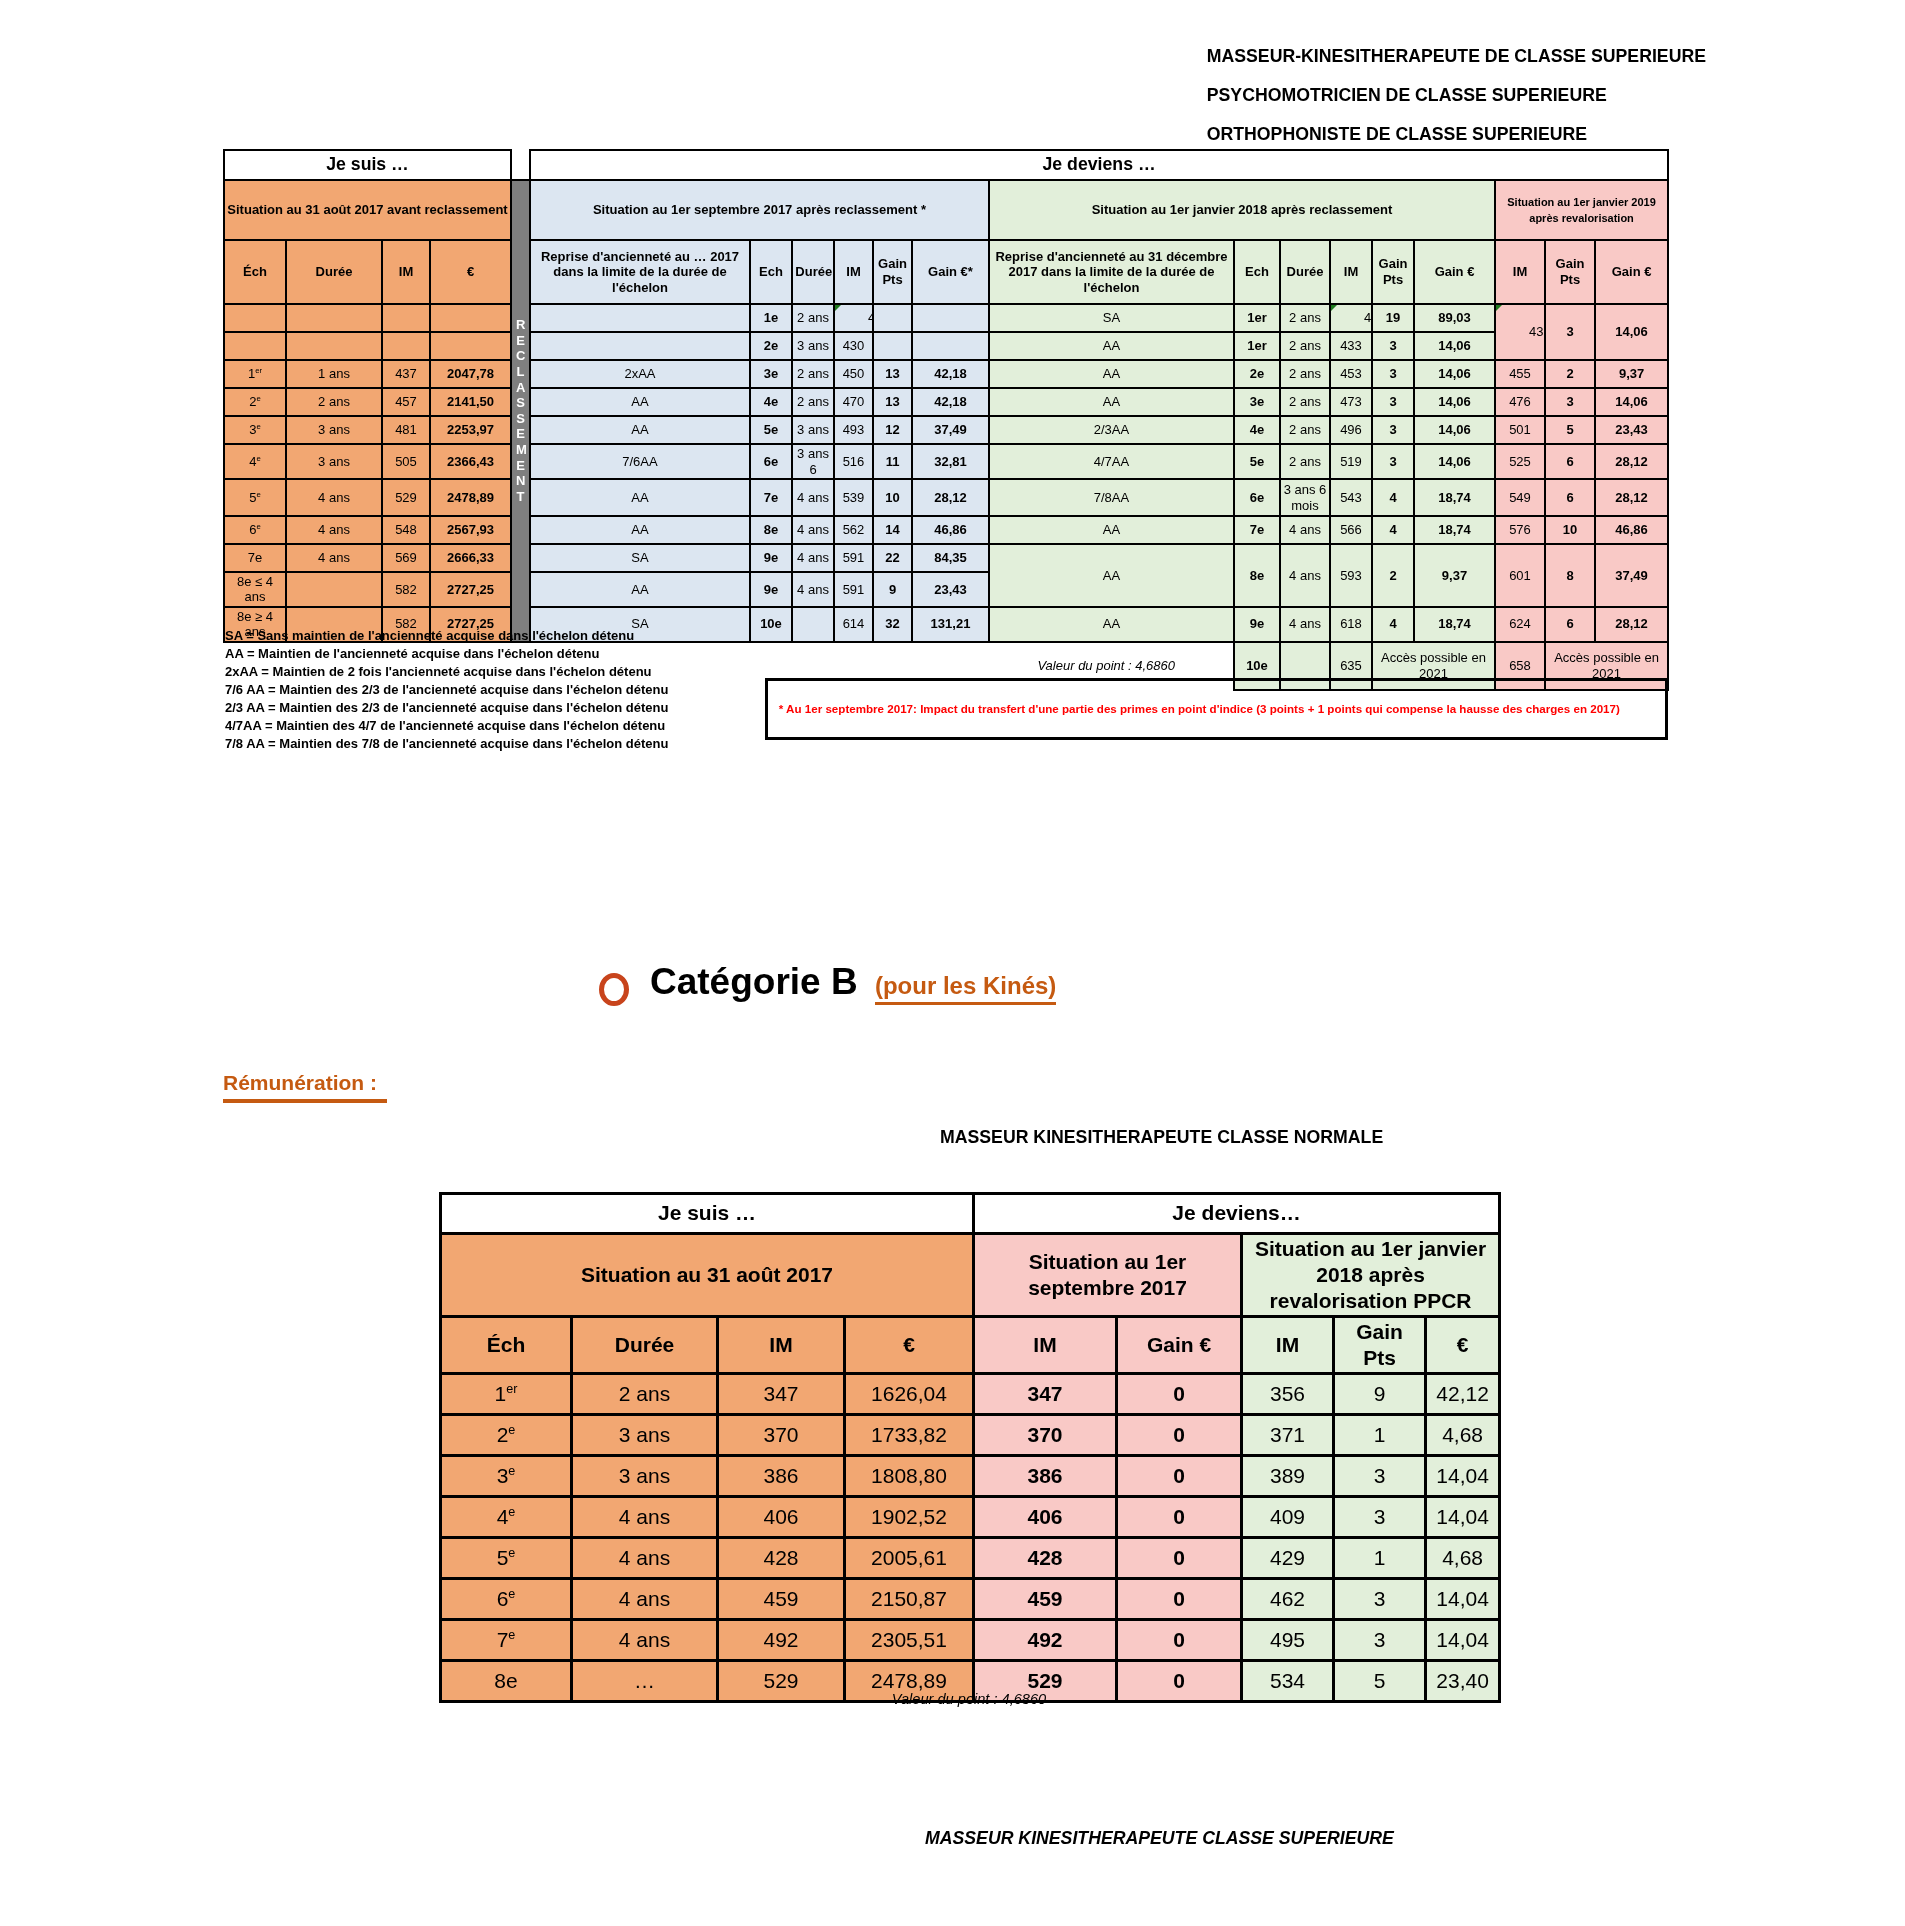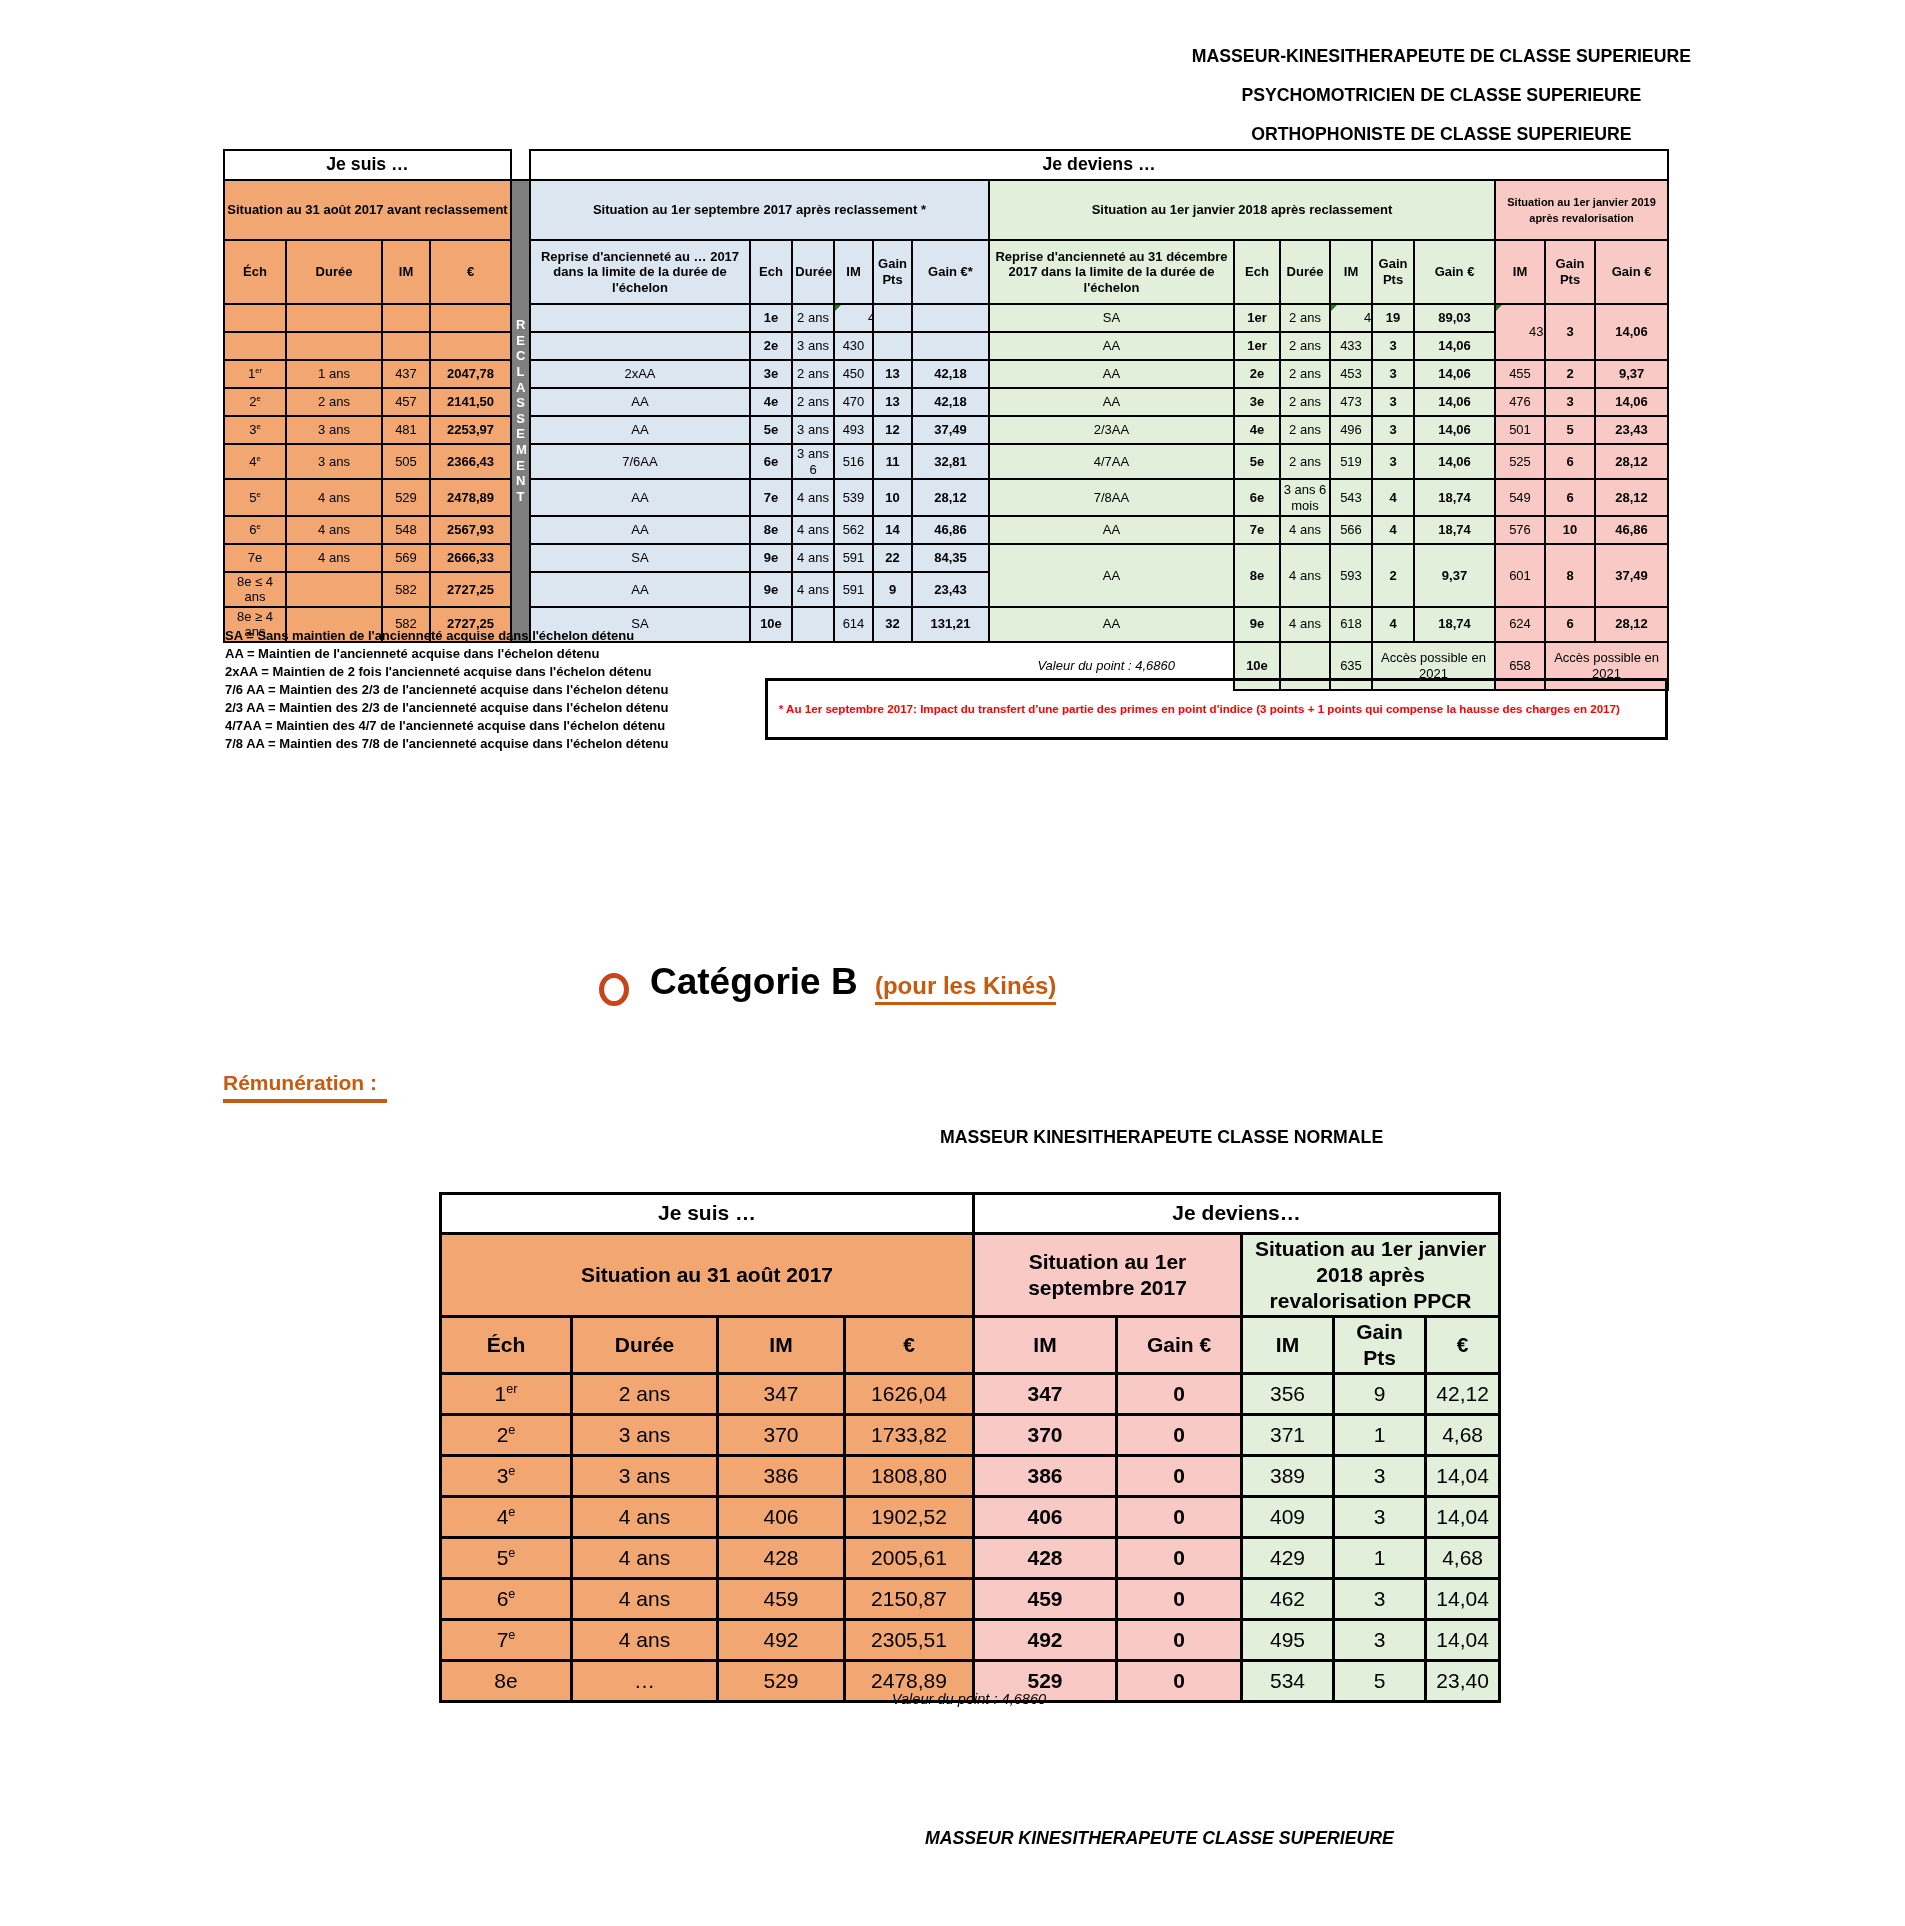--- a/index.html
+++ b/index.html
@@ -1,20 +1,20 @@
 <!DOCTYPE html>
 <html style="font-size:6.2px"><head>
 <meta charset="utf-8">
 <style>
   html,body{margin:0;padding:0;background:#fff;}
   body{width:1905px;height:2469px;position:relative;font-family:"Liberation Sans",sans-serif;color:#000;}
   .abs{position:absolute;}
 
   
-  .doc-titles{right:214px;top:37px;text-align:center;font-weight:bold;font-size:17.7px;line-height:39px;color:#000;}
+  .doc-titles{right:199px;top:37px;text-align:left;font-weight:bold;font-size:17.7px;line-height:39px;color:#000;}
 
   
   table{border-collapse:collapse;table-layout:fixed;}
   td{border:2.3px solid #000;text-align:center;vertical-align:middle;padding:0.8px 2.3px;overflow:hidden;}
   sup{font-size:60%;vertical-align:super;margin-top:20px;}
 
   
   .t1{left:223px;top:149px;width:1445px;}
   .t1 td{font-size:13px;line-height:1.2;}
   .t1 .jd{font-size:17.7px;font-weight:bold;background:#fff;}

